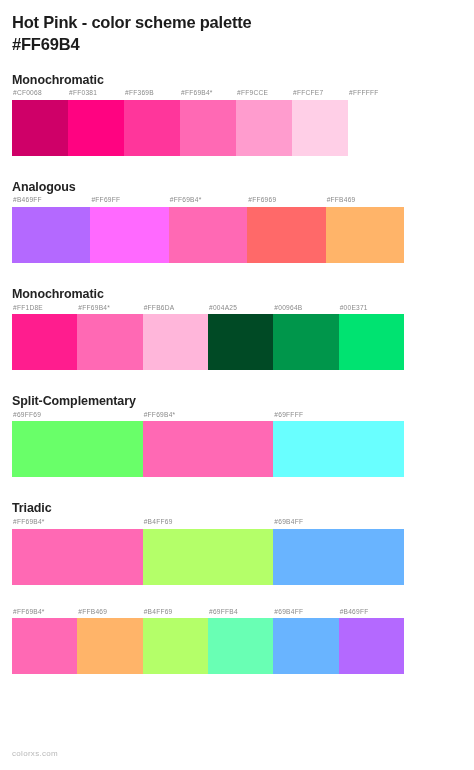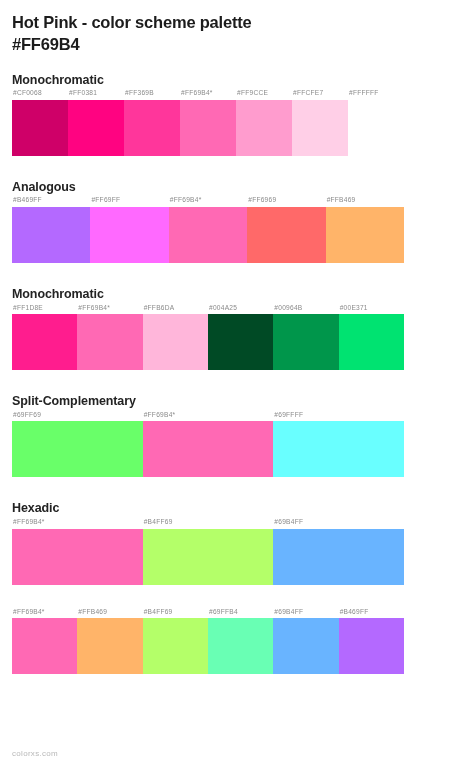--- a/index.html
+++ b/index.html
@@ -189,21 +189,21 @@
             <div class="swatch-label">#FF69B4*</div>
             <div class="swatch-color" style="background-color: rgb(255, 105, 180);"></div>
           </div>
           <div class="swatch">
             <div class="swatch-label">#69FFFF</div>
             <div class="swatch-color" style="background-color: rgb(105, 255, 255);"></div>
           </div>
         </div>
       </div>
       <div class="scheme">
-        <div class="scheme-heading">Hexadic</div>
+        <div class="scheme-heading">Triadic</div>
         <div class="swatch-row">
           <div class="swatch">
             <div class="swatch-label">#FF69B4*</div>
             <div class="swatch-color" style="background-color: rgb(255, 105, 180);"></div>
           </div>
           <div class="swatch">
             <div class="swatch-label">#B4FF69</div>
             <div class="swatch-color" style="background-color: rgb(180, 255, 105);"></div>
           </div>
           <div class="swatch">

